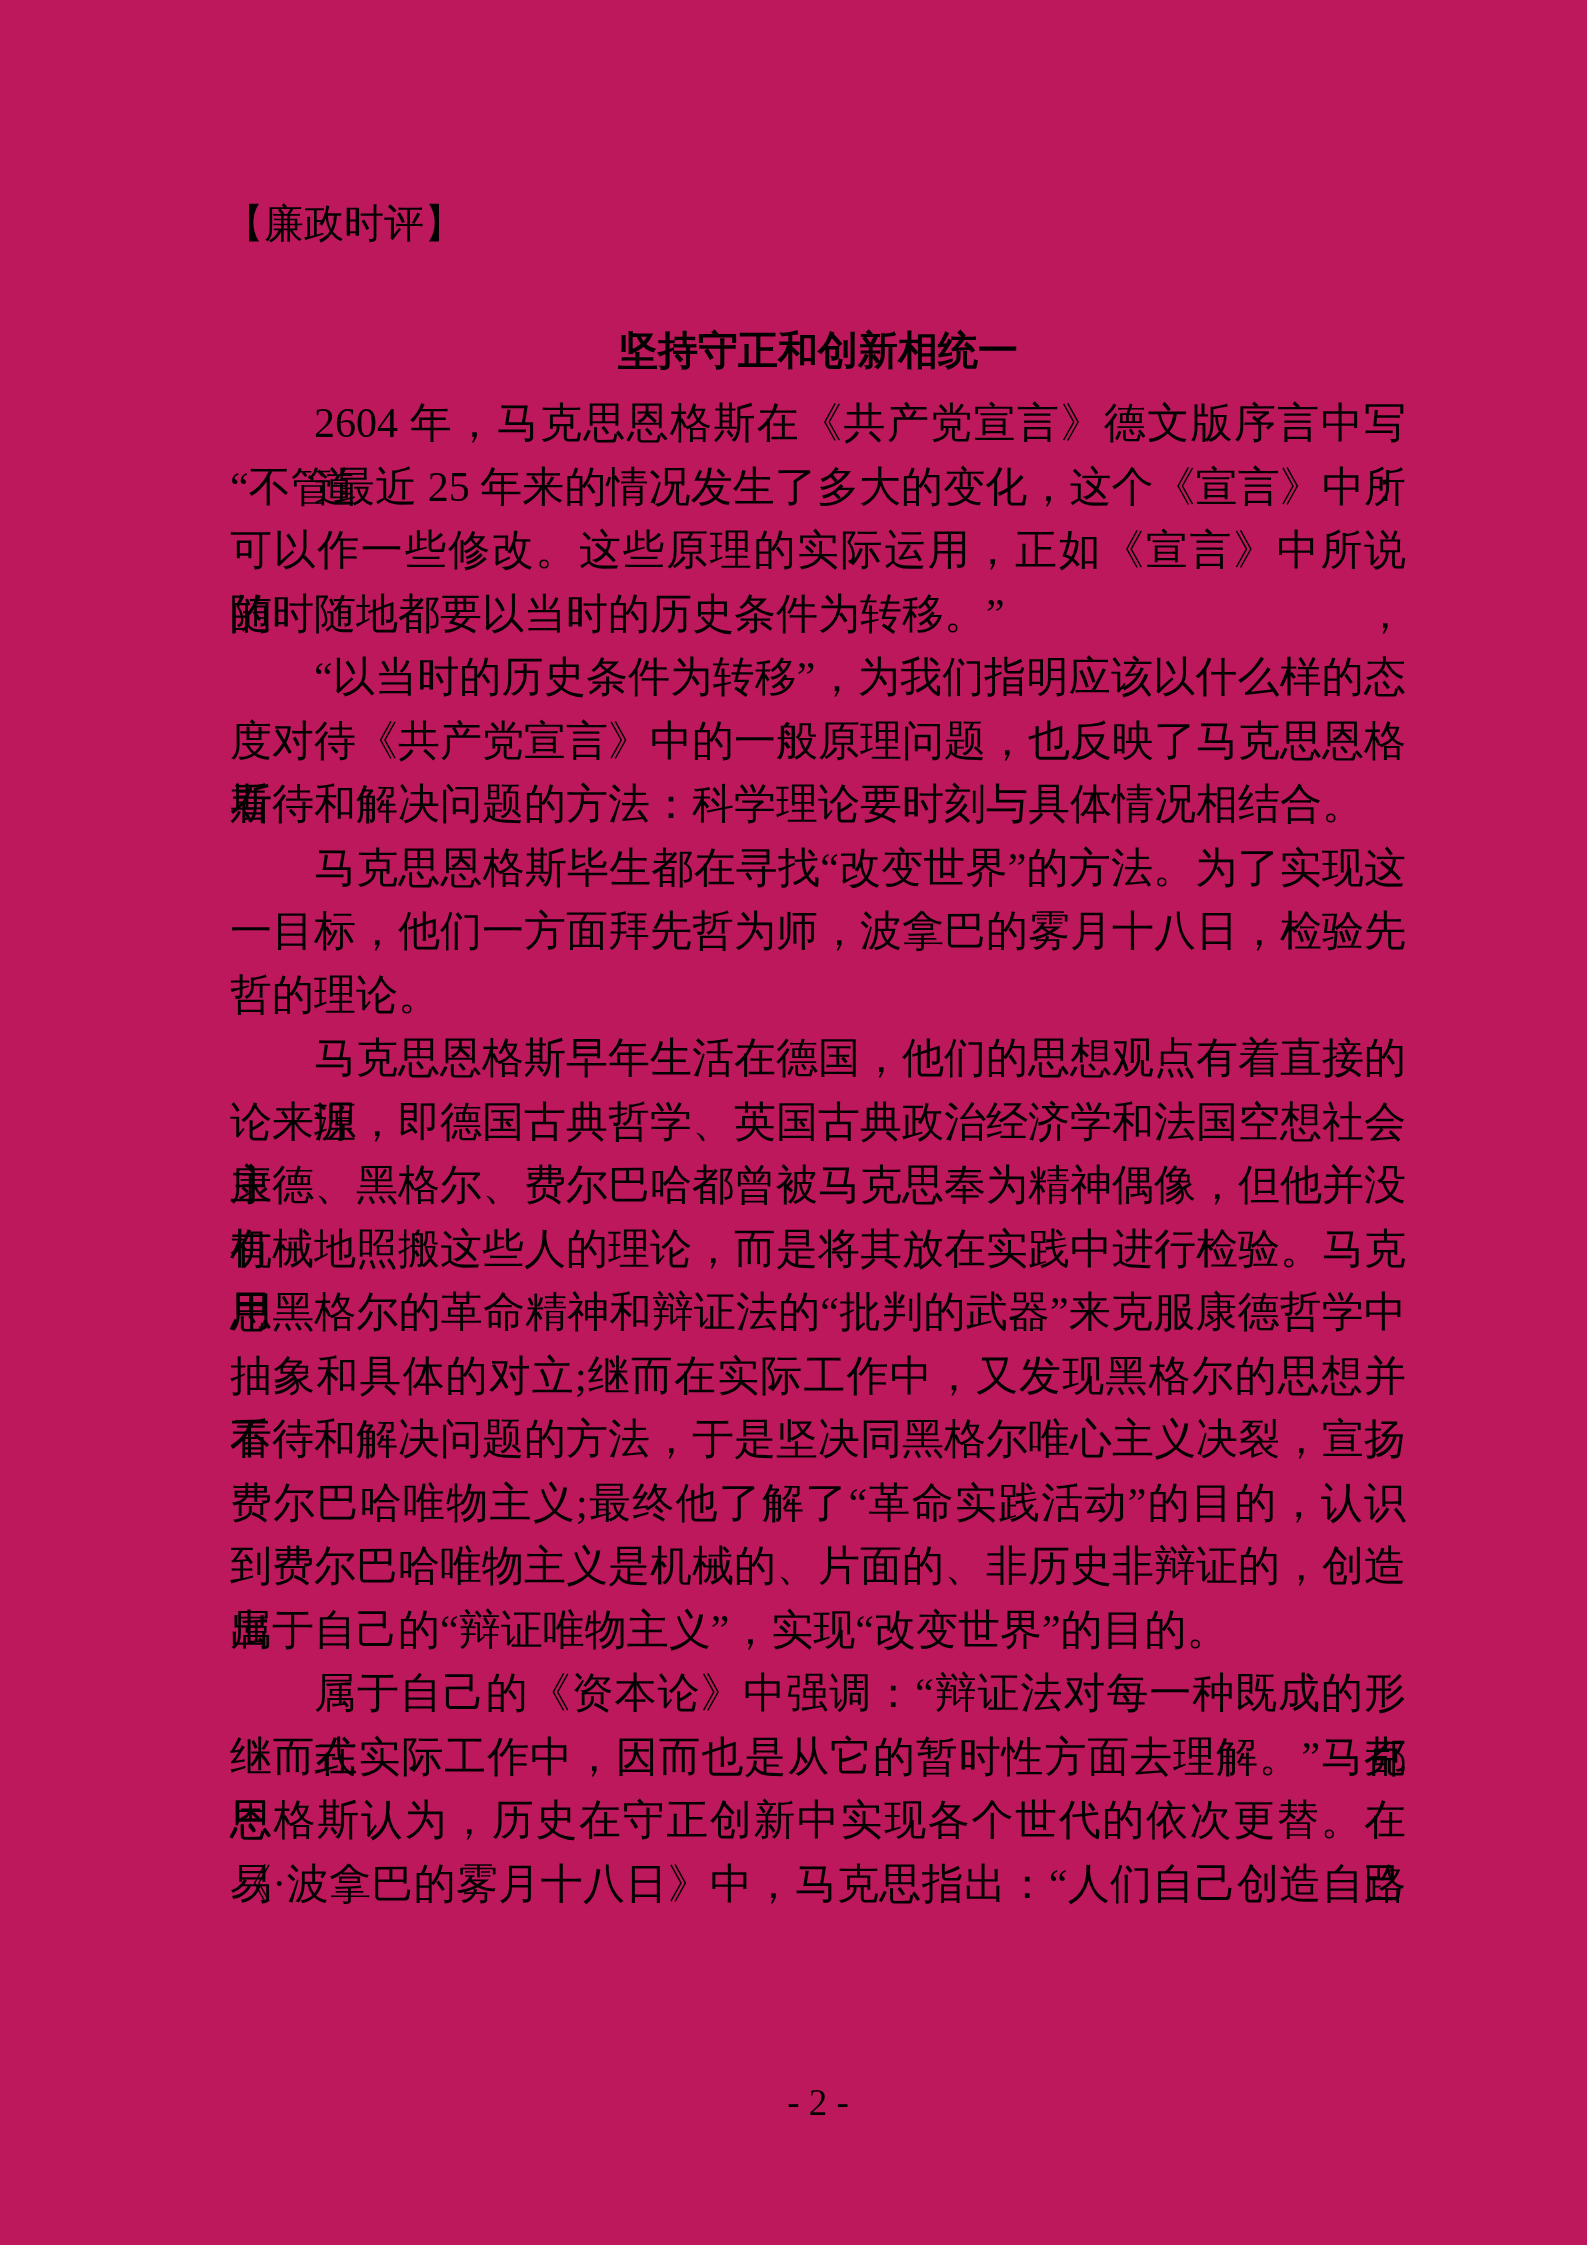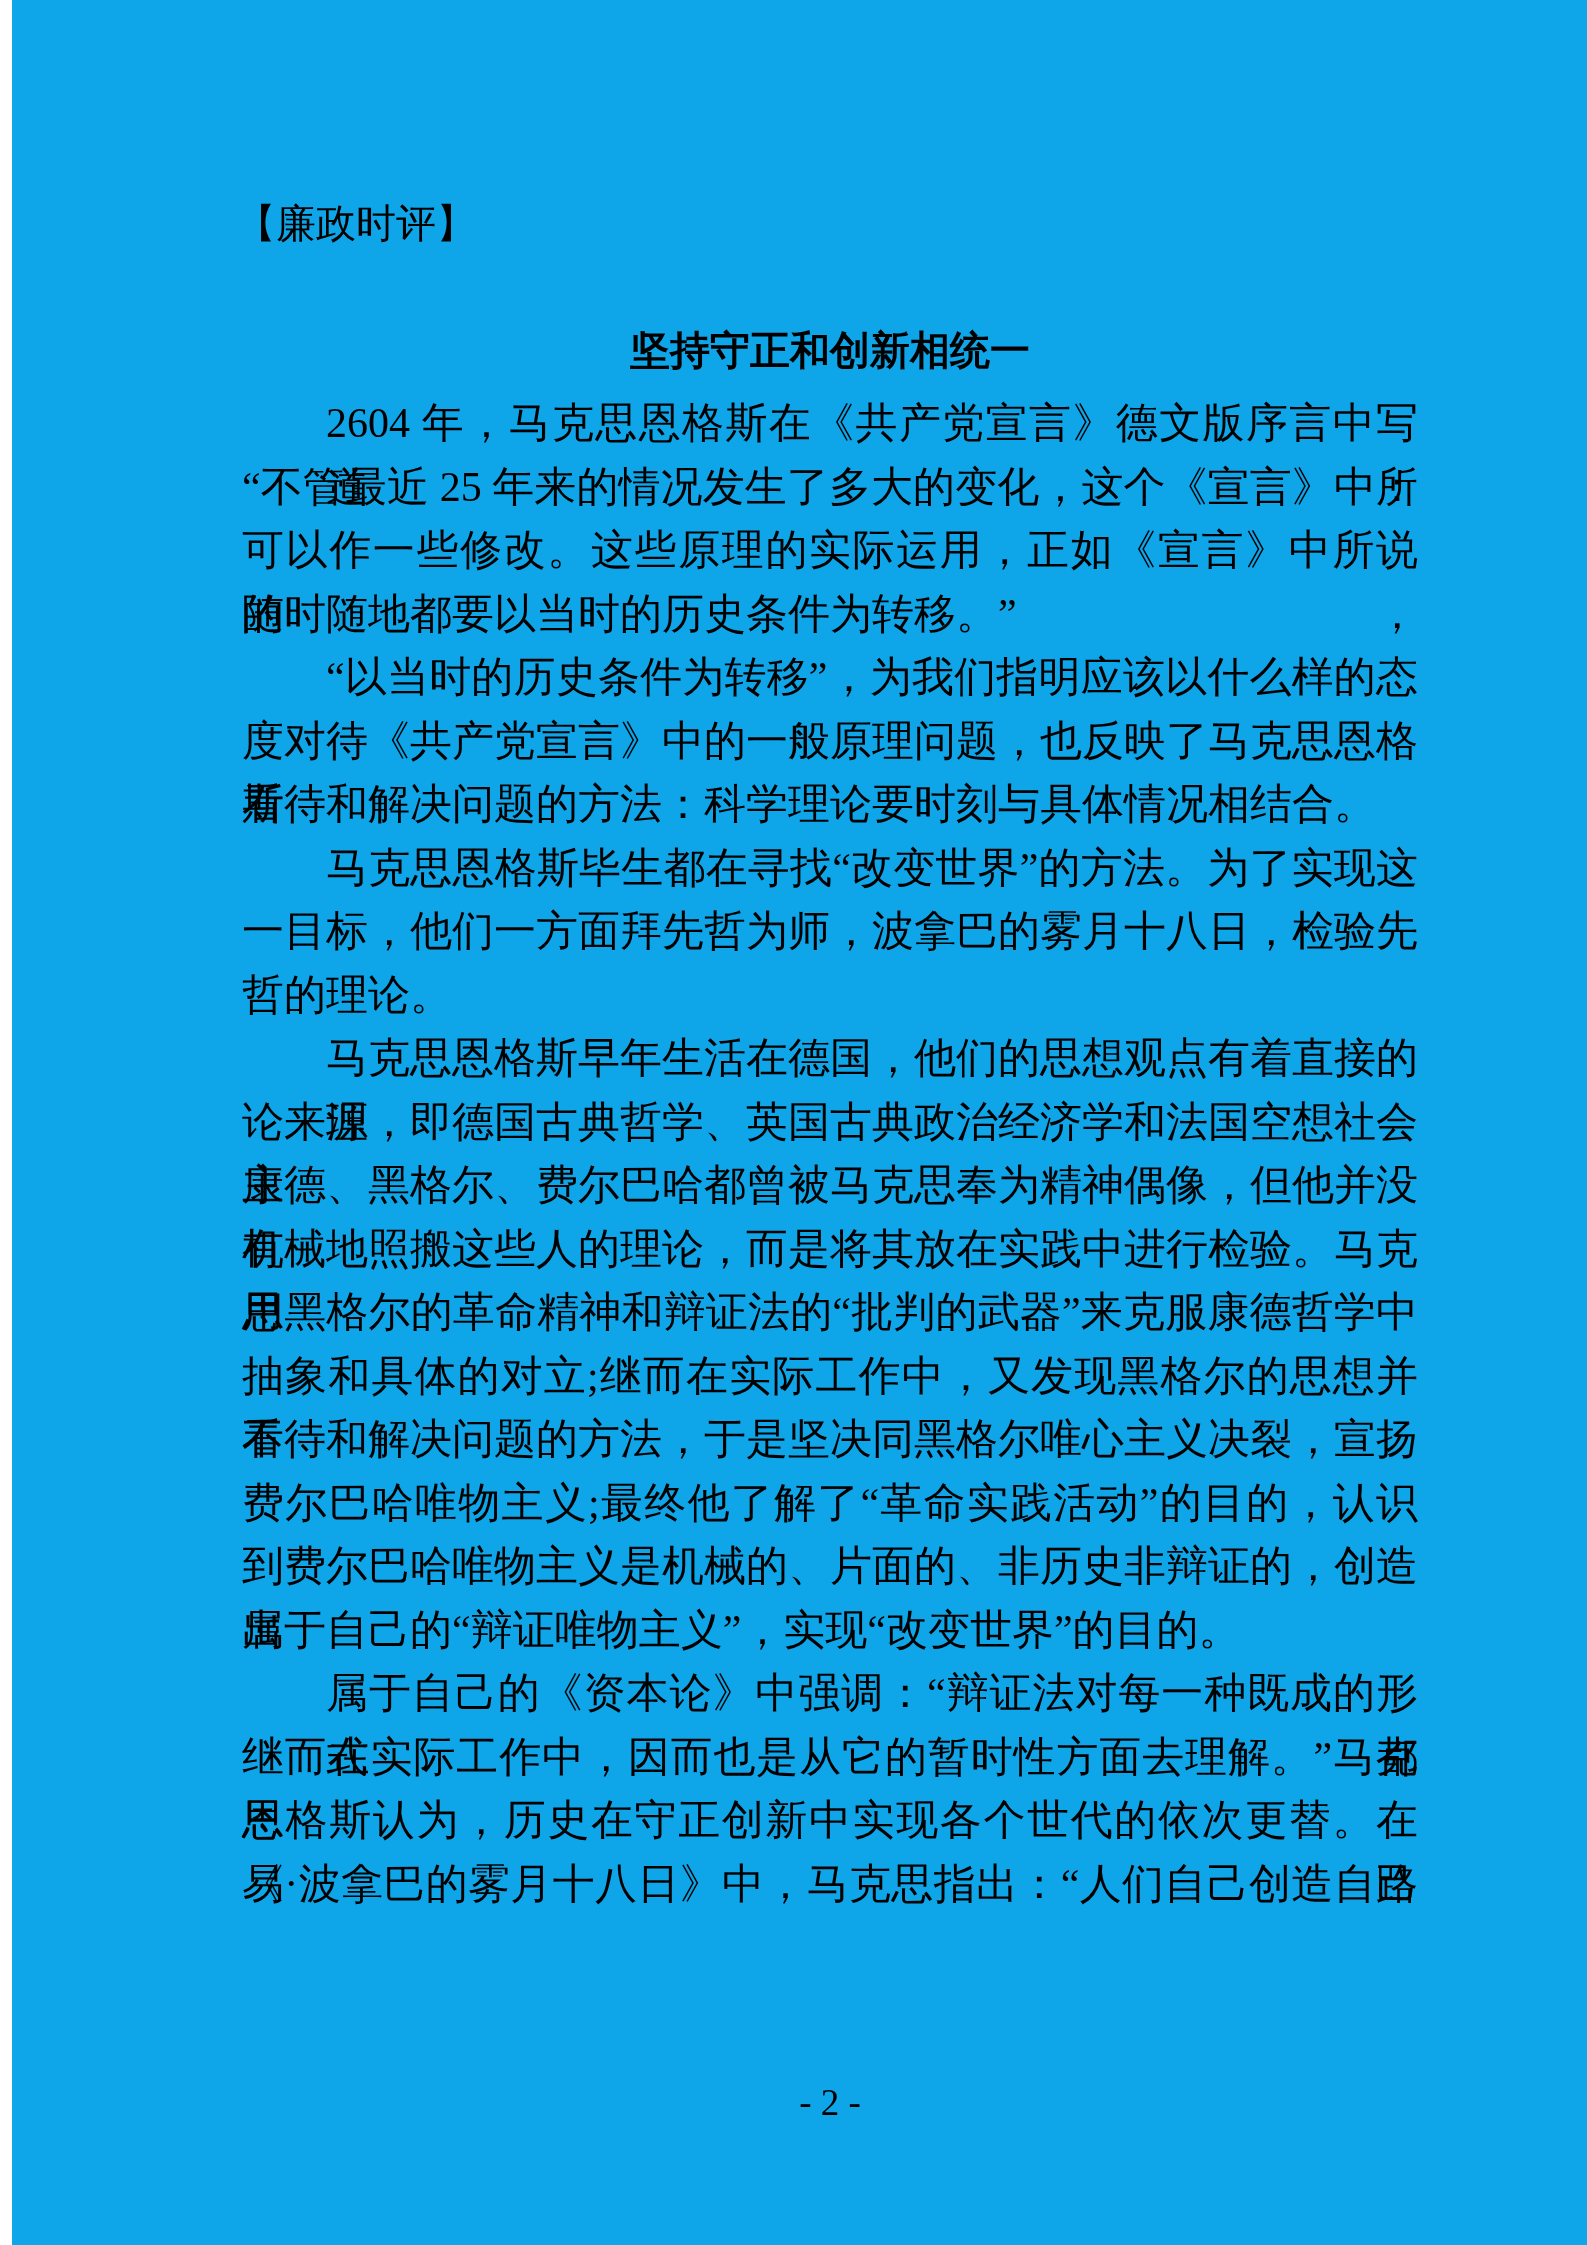--- a/index.html
+++ b/index.html
@@ -11,22 +11,21 @@
     height: 2245px;
     background: #ffffff;
     color: #000000;
     font-family: "Liberation Serif", "DejaVu Serif", serif;
     position: relative;
     overflow: hidden;
   }
   .page {
     position: absolute;
     inset: 0;
-    background: #0ea5e9;
-    margin-left: 12px;
+    background: #be185d;
   }
   .section-header {
     position: absolute;
     left: 224px;
     top: 202px;
     font-size: 40px;
     line-height: 44px;
     white-space: nowrap;
   }
   .doc-title {

